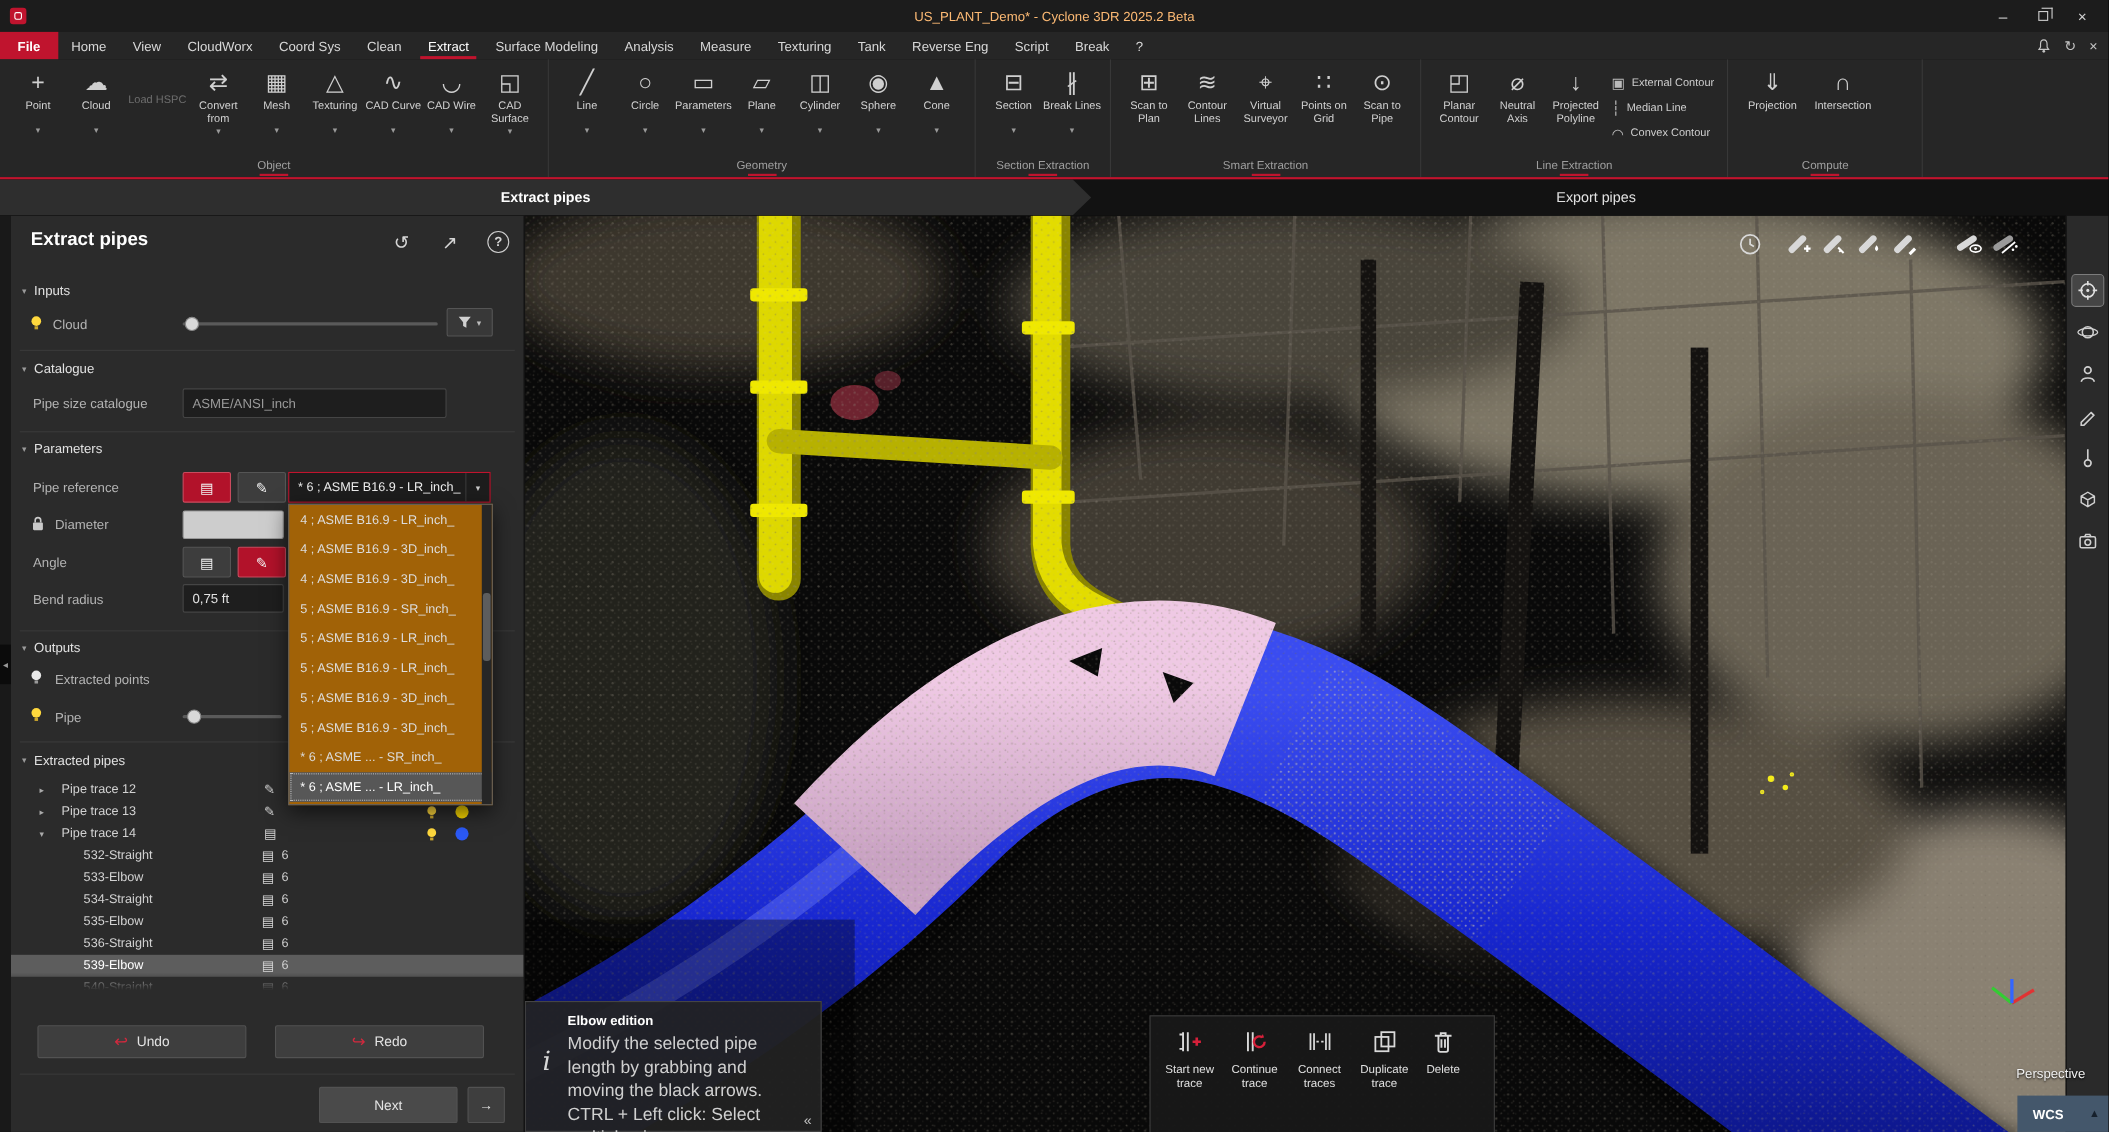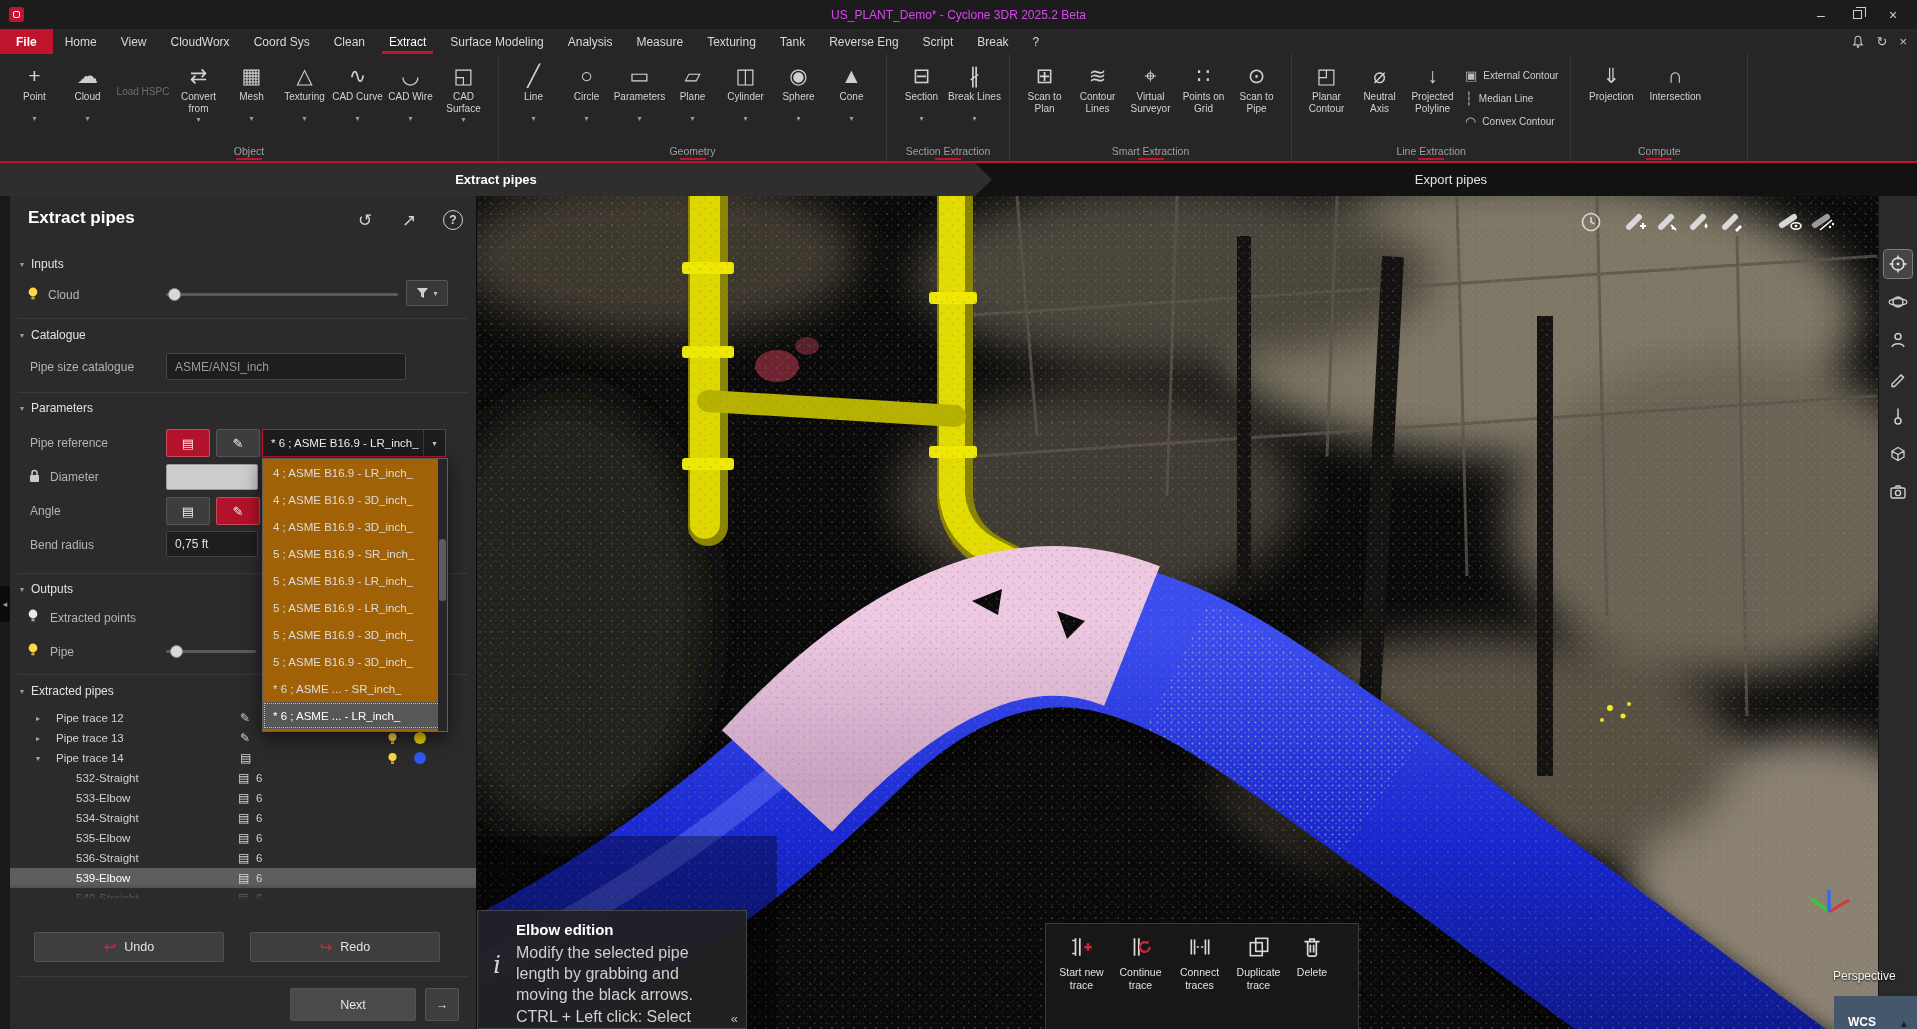--- a/index.html
+++ b/index.html
@@ -1,20 +1,20 @@
 <!DOCTYPE html>
 <html><head>
 <meta charset="utf-8">
 <style>
 *{margin:0;padding:0;box-sizing:border-box}
 body{background:#000;font-family:"Liberation Sans",sans-serif}
 #app{position:relative;width:1917px;height:1029px;background:#141414;overflow:hidden;color:#ddd}
 
 #titlebar{position:absolute;top:0;left:0;right:0;height:29px;background:#1c1c1c;display:flex;align-items:center;z-index:20}
-#titlebar .t-title{position:absolute;left:0;right:0;text-align:center;font-size:12px;color:#d946ef}
+#titlebar .t-title{position:absolute;left:0;right:0;text-align:center;font-size:12px;color:#fdba74}
 #app-icon{width:15px;height:15px;margin-left:9px;background:#c0142e;border-radius:3px;position:relative;z-index:2}
 #app-icon::after{content:"";position:absolute;inset:4px;border:1.5px solid #fff;border-radius:2px}
 .wbtns{position:absolute;right:6px;top:0;height:29px;display:flex;z-index:2}
 .wbtn{width:36px;height:29px;display:flex;align-items:center;justify-content:center;color:#cfcfcf;font-size:14px}
 .restore-glyph{width:9px;height:9px;border:1px solid #cfcfcf;position:relative;background:#1c1c1c}
 .restore-glyph::before{content:"";position:absolute;left:2px;top:-4px;width:9px;height:9px;border:1px solid #cfcfcf;border-left:none;border-bottom:none}
 
 #menubar{position:absolute;top:29px;left:0;right:0;height:25px;background:#262626;display:flex;align-items:stretch;font-size:12px;z-index:20}
 .mitem{padding:0 12px;display:flex;align-items:center;color:#d8d8d8;position:relative;white-space:nowrap}
 .mitem.file{background:#c0142e;color:#fff;padding:0 16px;font-weight:bold}
@@ -75,32 +75,32 @@
 #tree-fade{position:absolute;left:0;right:0;top:688px;height:16px;background:linear-gradient(rgba(43,43,43,0),#2b2b2b)}
 .pbtn{position:absolute;height:30px;background:#3e3e3e;border:1px solid #525252;border-radius:2px;display:flex;align-items:center;justify-content:center;gap:8px;color:#e3e3e3;font-size:12.5px}
 .redglyph{color:#d2293e;font-size:15px}
 
 #viewport{position:absolute;left:477px;top:196px;width:1401px;height:833px;background:#050505;overflow:hidden;z-index:5}
 #vp-tools{position:absolute;top:12px;left:1100px;display:flex;align-items:center;z-index:8}
 .vtool{width:27px;height:27px;display:flex;align-items:center;justify-content:center;border-radius:3px}
 #tooltipbox{position:absolute;left:0;top:714px;width:270px;height:119px;background:rgba(34,34,34,.93);border:1px solid #454545;display:flex;z-index:9}
 #tt-i{width:38px;display:flex;align-items:flex-start;justify-content:center;padding-top:40px;font-family:"DejaVu Serif",serif;font-style:italic;font-size:24px;color:#d8d8d8}
 #tt-body{padding:10px 12px 0 0;flex:1}
-#tt-title{font-size:15px;font-weight:bold;color:#fff;margin-bottom:5px}
+#tt-title{font-size:12px;font-weight:bold;color:#fff;margin-bottom:5px}
 #tt-body p{font-size:16px;color:#d0d0d0;line-height:1.3;margin-bottom:2px}
 #tt-collapse{position:absolute;right:8px;bottom:2px;color:#bfbfbf;font-size:13px}
 #tracebar{position:absolute;left:568px;top:727px;width:314px;height:119px;background:rgba(24,24,24,.95);border:1px solid #3c3c3c;display:flex;align-items:flex-start;padding:10px 6px 4px;z-index:9}
 .tbtn{width:59px;display:flex;flex-direction:column;align-items:center;gap:6px;color:#e0e0e0;font-size:10.5px;text-align:center;line-height:1.2}
 #tracebar-chevron{position:absolute;right:5px;bottom:1px;color:#9a9a9a;font-size:8px}
 
 #right-toolbar{position:absolute;right:0;top:196px;width:39px;bottom:0;background:#2a2a2a;border-left:1px solid #151515;display:flex;flex-direction:column;align-items:center;padding-top:54px;gap:10px;z-index:12}
 .rtbtn{width:28px;height:28px;display:flex;align-items:center;justify-content:center;border-radius:3px}
 .rtbtn.sel{background:#454545;outline:1px solid #7c7c7c}
 #persp{position:absolute;left:1833px;top:969px;font-size:12px;color:#f2f2f2;text-shadow:0 1px 2px #000;z-index:14}
-#wcs{position:absolute;left:1834px;top:996px;width:83px;height:33px;background:#44576b;display:flex;align-items:flex-end;color:#fff;font-size:12px;font-weight:bold;padding-left:14px;z-index:14}
+#wcs{position:absolute;left:1834px;top:996px;width:83px;height:33px;background:#44576b;display:flex;align-items:center;color:#fff;font-size:12px;font-weight:bold;padding-left:14px;z-index:14}
 #wcs .tri{margin-left:auto;margin-right:8px;color:#16202c;font-size:10px}
 </style>
 </head>
 <body>
 
 <div id="app">
 
   <div id="titlebar">
     <div id="app-icon"></div>
     <div class="t-title">US_PLANT_Demo* - Cyclone 3DR 2025.2 Beta</div>

